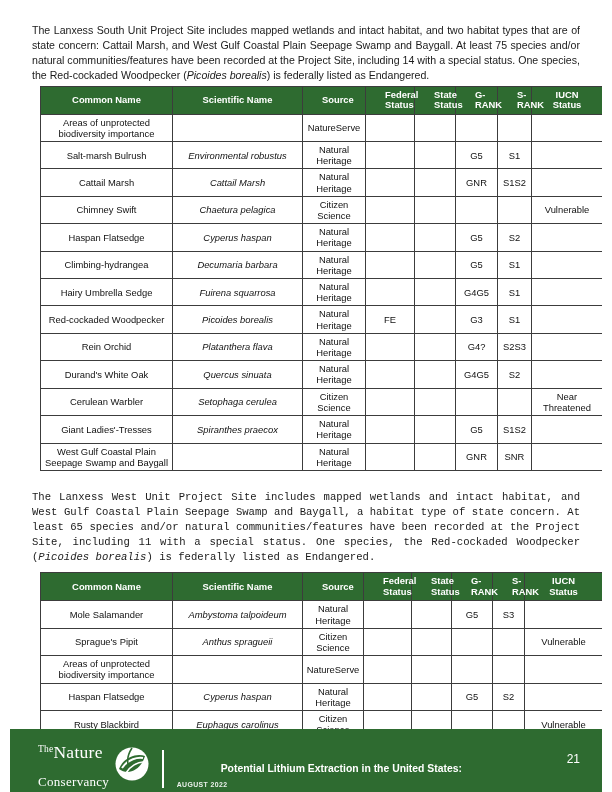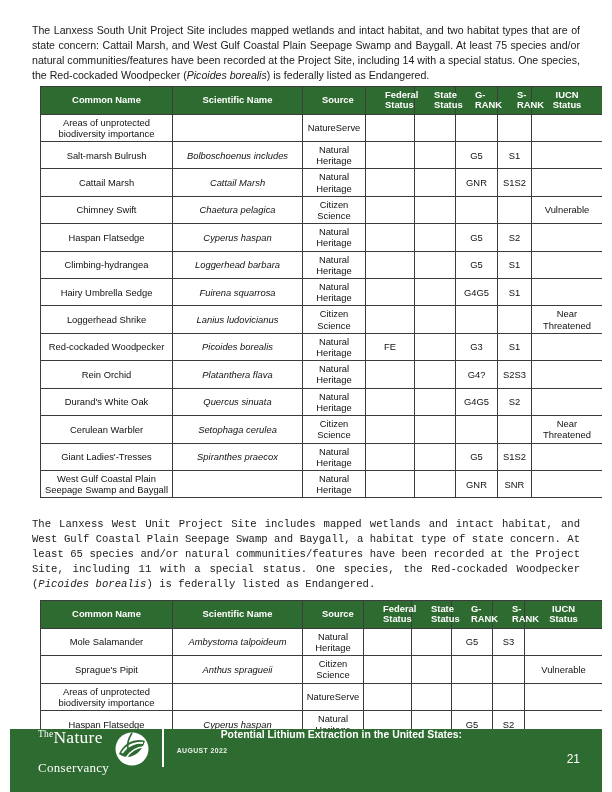--- a/index.html
+++ b/index.html
@@ -32,21 +32,21 @@
     border:1px solid var(--border); text-align:center; vertical-align:middle;
     font-size:9.4px; line-height:11.2px; padding:2px 2px; color:#111;
   }
   table.species td.sci { font-style:italic; }
   table.west { margin-top:8px; }
   table.west td.iucn { white-space:nowrap; }
 
   .footer {
     position:absolute; left:0; right:0; top:729px; bottom:0;
     background:var(--green); color:#ffffff;
-    display:flex; align-items:flex-start; padding:0 22px 4px 28px;
+    display:flex; align-items:flex-end; padding:0 22px 4px 28px;
   }
   .logo { display:flex; align-items:center; }
   .logo-text { font-family:"Liberation Serif", serif; line-height:1; }
   .logo-the    { font-size:9.5px; vertical-align:6px; letter-spacing:.2px; }
   .logo-nature { font-size:17.5px; letter-spacing:.3px; }
   .logo-conservancy { display:block; font-size:13px; margin-top:14px; letter-spacing:.3px; }
   .globe { margin-left:5px; }
   .footer-divider { width:1.5px; height:38px; background:#ffffff; margin:0 13px 0 12px; }
   .footer-title { font-weight:bold; font-size:10.4px; line-height:12.6px;padding-left:44px; }
   .footer-date  { font-size:6.9px; font-weight:bold; letter-spacing:.4px; margin-top:5px; opacity:.9; }
@@ -92,21 +92,21 @@
           <td class="sci"></td>
           <td>NatureServe</td>
           <td></td>
           <td></td>
           <td></td>
           <td></td>
           <td class="iucn"></td>
         </tr>
         <tr>
           <td>Salt-marsh Bulrush</td>
-          <td class="sci">Bolboschoenus includes</td>
+          <td class="sci">Environmental robustus</td>
           <td>Natural Heritage</td>
           <td></td>
           <td></td>
           <td>G5</td>
           <td>S1</td>
           <td class="iucn"></td>
         </tr>
         <tr>
           <td>Cattail Marsh</td>
           <td class="sci">Cattail Marsh</td>
@@ -132,47 +132,37 @@
           <td class="sci">Cyperus haspan</td>
           <td>Natural Heritage</td>
           <td></td>
           <td></td>
           <td>G5</td>
           <td>S2</td>
           <td class="iucn"></td>
         </tr>
         <tr>
           <td>Climbing-hydrangea</td>
-          <td class="sci">Loggerhead barbara</td>
+          <td class="sci">Decumaria barbara</td>
           <td>Natural Heritage</td>
           <td></td>
           <td></td>
           <td>G5</td>
           <td>S1</td>
           <td class="iucn"></td>
         </tr>
         <tr>
           <td>Hairy Umbrella Sedge</td>
           <td class="sci">Fuirena squarrosa</td>
           <td>Natural Heritage</td>
           <td></td>
           <td></td>
           <td>G4G5</td>
           <td>S1</td>
           <td class="iucn"></td>
-        </tr>
-        <tr>
-          <td>Loggerhead Shrike</td>
-          <td class="sci">Lanius ludovicianus</td>
-          <td>Citizen Science</td>
-          <td></td>
-          <td></td>
-          <td></td>
-          <td></td>
-          <td class="iucn">Near Threatened</td>
         </tr>
         <tr>
           <td>Red-cockaded Woodpecker</td>
           <td class="sci">Picoides borealis</td>
           <td>Natural Heritage</td>
           <td>FE</td>
           <td></td>
           <td>G3</td>
           <td>S1</td>
           <td class="iucn"></td>

